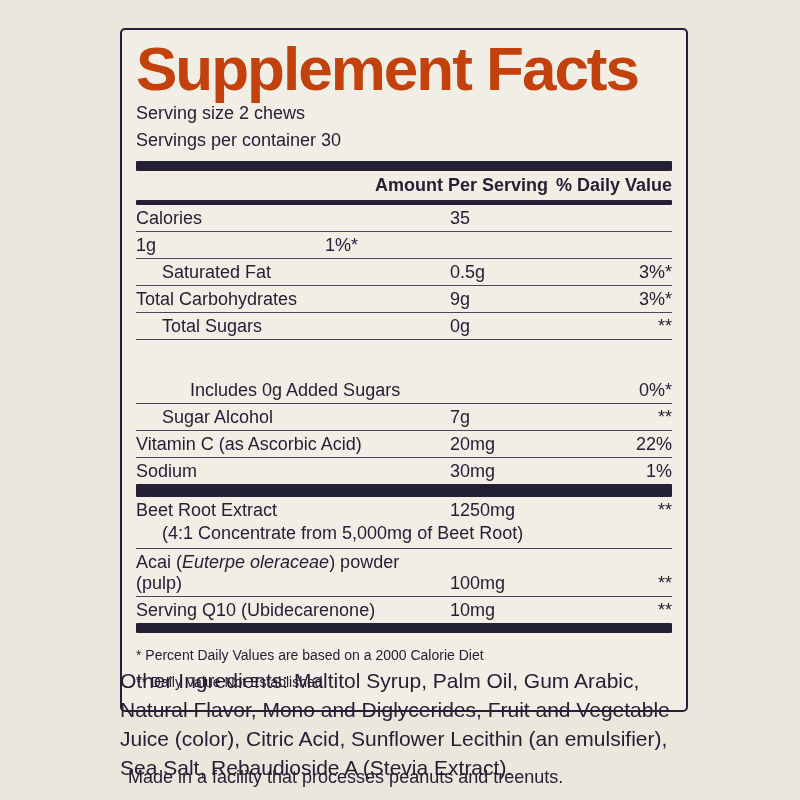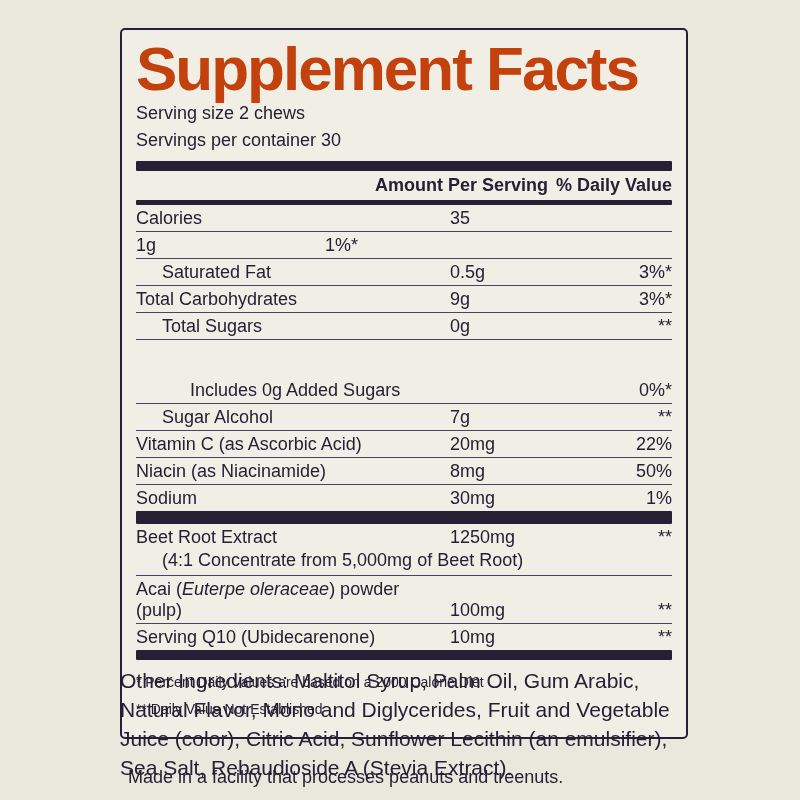--- a/index.html
+++ b/index.html
@@ -147,25 +147,20 @@
           <span class="nm ind1">Sugar Alcohol</span>
           <span class="amt">7g</span>
           <span class="dv">**</span>
         </div>
         <div class="row">
           <span class="nm">Vitamin C (as Ascorbic Acid)</span>
           <span class="amt">20mg</span>
           <span class="dv">22%</span>
         </div>
         <div class="row">
-          <span class="nm">Niacin (as Niacinamide)</span>
-          <span class="amt">8mg</span>
-          <span class="dv">50%</span>
-        </div>
-        <div class="row">
           <span class="nm">Sodium</span>
           <span class="amt">30mg</span>
           <span class="dv">1%</span>
         </div>
         <div class="bar bar-section"></div>
         <div class="row no-top">
           <span class="nm">Beet Root Extract</span>
           <span class="amt">1250mg</span>
           <span class="dv">**</span>
         </div>

